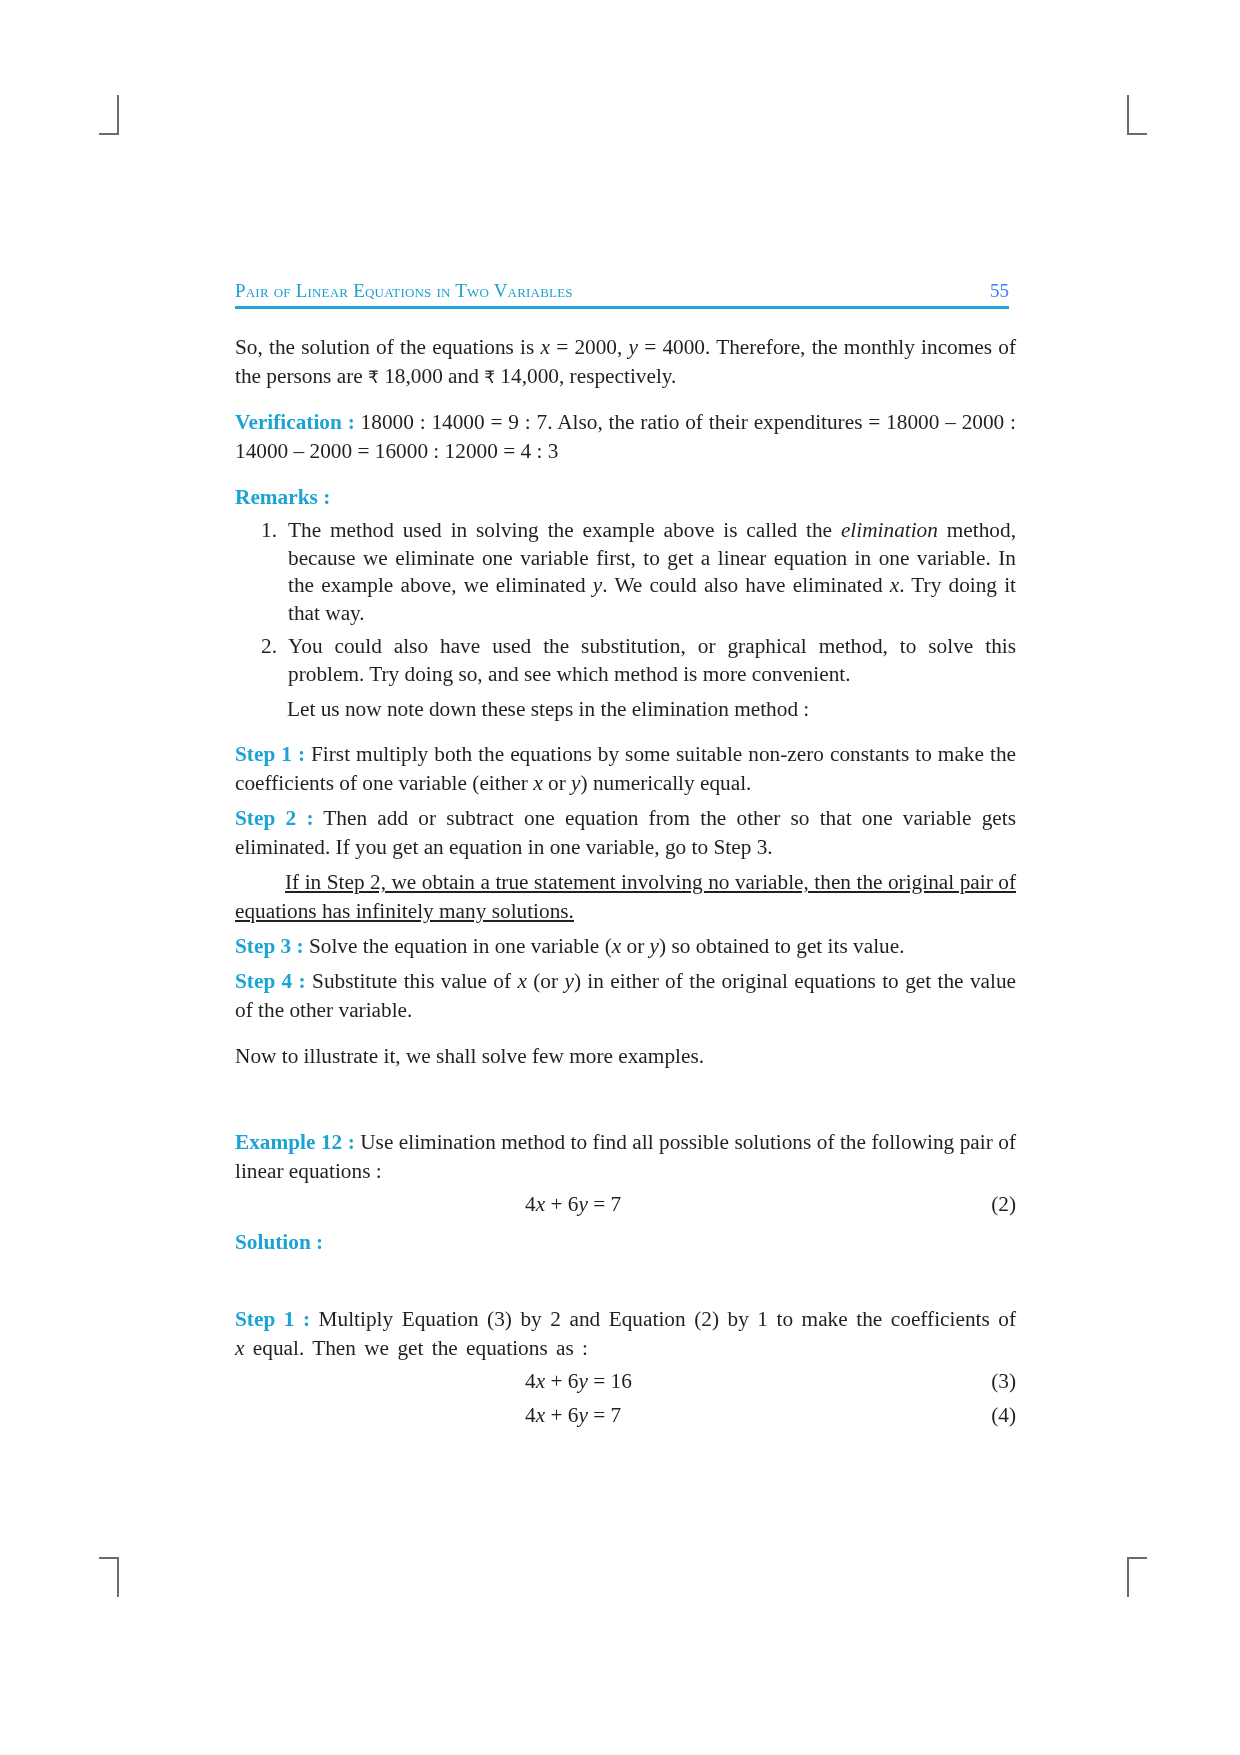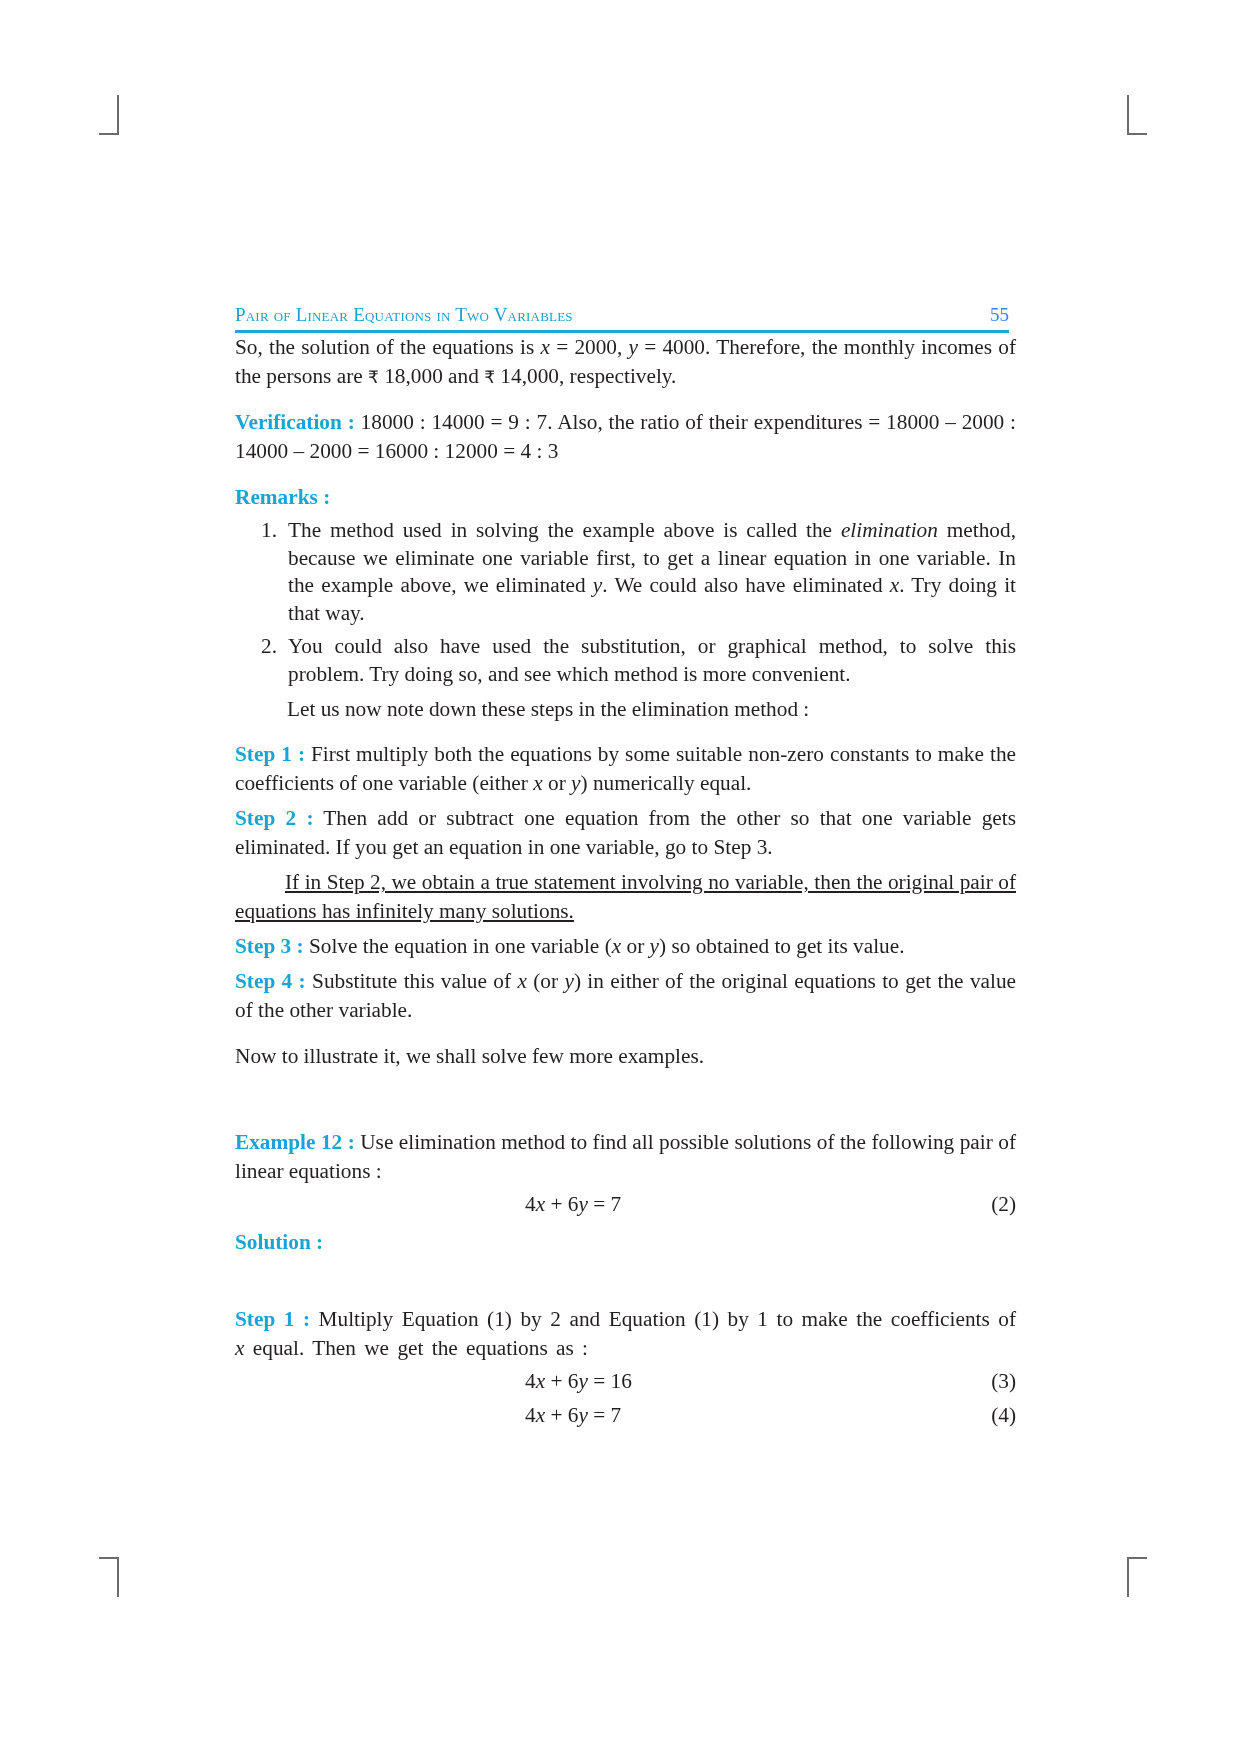--- a/index.html
+++ b/index.html
@@ -1,20 +1,20 @@
 <!DOCTYPE html>
 <html><head>
 <meta charset="utf-8">
 <style>
   html, body { margin:0; padding:0; background:#ffffff; }
   body { width:1240px; height:1755px; position:relative; overflow:hidden;
          font-family:"Liberation Serif", "DejaVu Serif", serif; color:#231f20; }
   .mark { position:absolute; background:#6b6b6b; }
   .page { position:absolute; left:235px; top:276px; width:781px; }
-  .hdr { position:relative; height:34px;margin-top:24px; }
+  .hdr { position:relative; height:34px; }
   .hdr .title { position:absolute; left:0; top:4px; font-size:19px; color:#1b9fd0; font-variant:small-caps; letter-spacing:0.2px; }
   .hdr .num { position:absolute; right:7px; top:4px; font-size:19px; color:#3b82f6; }
   .hdr .rule { position:absolute; left:0; right:7px; top:30px; height:3px; background:#1aa7dc; }
   p { margin:0; font-size:21.3px; line-height:29px; text-align:justify; }
   .lbl { color:#1aa3d4; font-weight:bold; }
   .it { font-style:italic; }
   .blk { position:absolute; left:0; width:781px; }
   .ind { text-indent:50px;text-decoration:underline; }
   .li { position:relative; padding-left:53px; font-size:21.3px; line-height:27.6px; text-align:justify; }
   .li .n { position:absolute; left:26px; top:0; }
@@ -76,21 +76,21 @@
     <p><span class="lbl">Example 12 :</span><span> Use elimination method to find all possible solutions of the following pair of linear equations :</span></p>
     <div style="height:6px;"></div>
     <div class="eq">
       <span class="ex"><span>4</span><span class="it">x</span><span> + </span><span>6</span><span class="it">y</span><span> = 7</span></span>
       <span class="tag">(2)</span>
     </div>
     <p style="margin-top:2px;"><span class="lbl">Solution :</span></p>
   </div>
 
   <div class="blk" style="top:1029px;">
-    <p style="word-spacing:3px;"><span class="lbl">Step 1 :</span><span> Multiply Equation (1) by 2 and Equation (1) by 1 to make the coefficients of </span><span class="it">x</span><span> equal. Then we get the equations as :</span></p>
+    <p style="word-spacing:3px;"><span class="lbl">Step 1 :</span><span> Multiply Equation (3) by 2 and Equation (2) by 1 to make the coefficients of </span><span class="it">x</span><span> equal. Then we get the equations as :</span></p>
     <div style="height:6px;"></div>
     <div class="eq">
       <span class="ex"><span>4</span><span class="it">x</span><span> + </span><span>6</span><span class="it">y</span><span> = 16</span></span>
       <span class="tag">(3)</span>
     </div>
     <div class="eq">
       <span class="ex"><span>4</span><span class="it">x</span><span> + </span><span>6</span><span class="it">y</span><span> = 7</span></span>
       <span class="tag">(4)</span>
     </div>
   </div>

